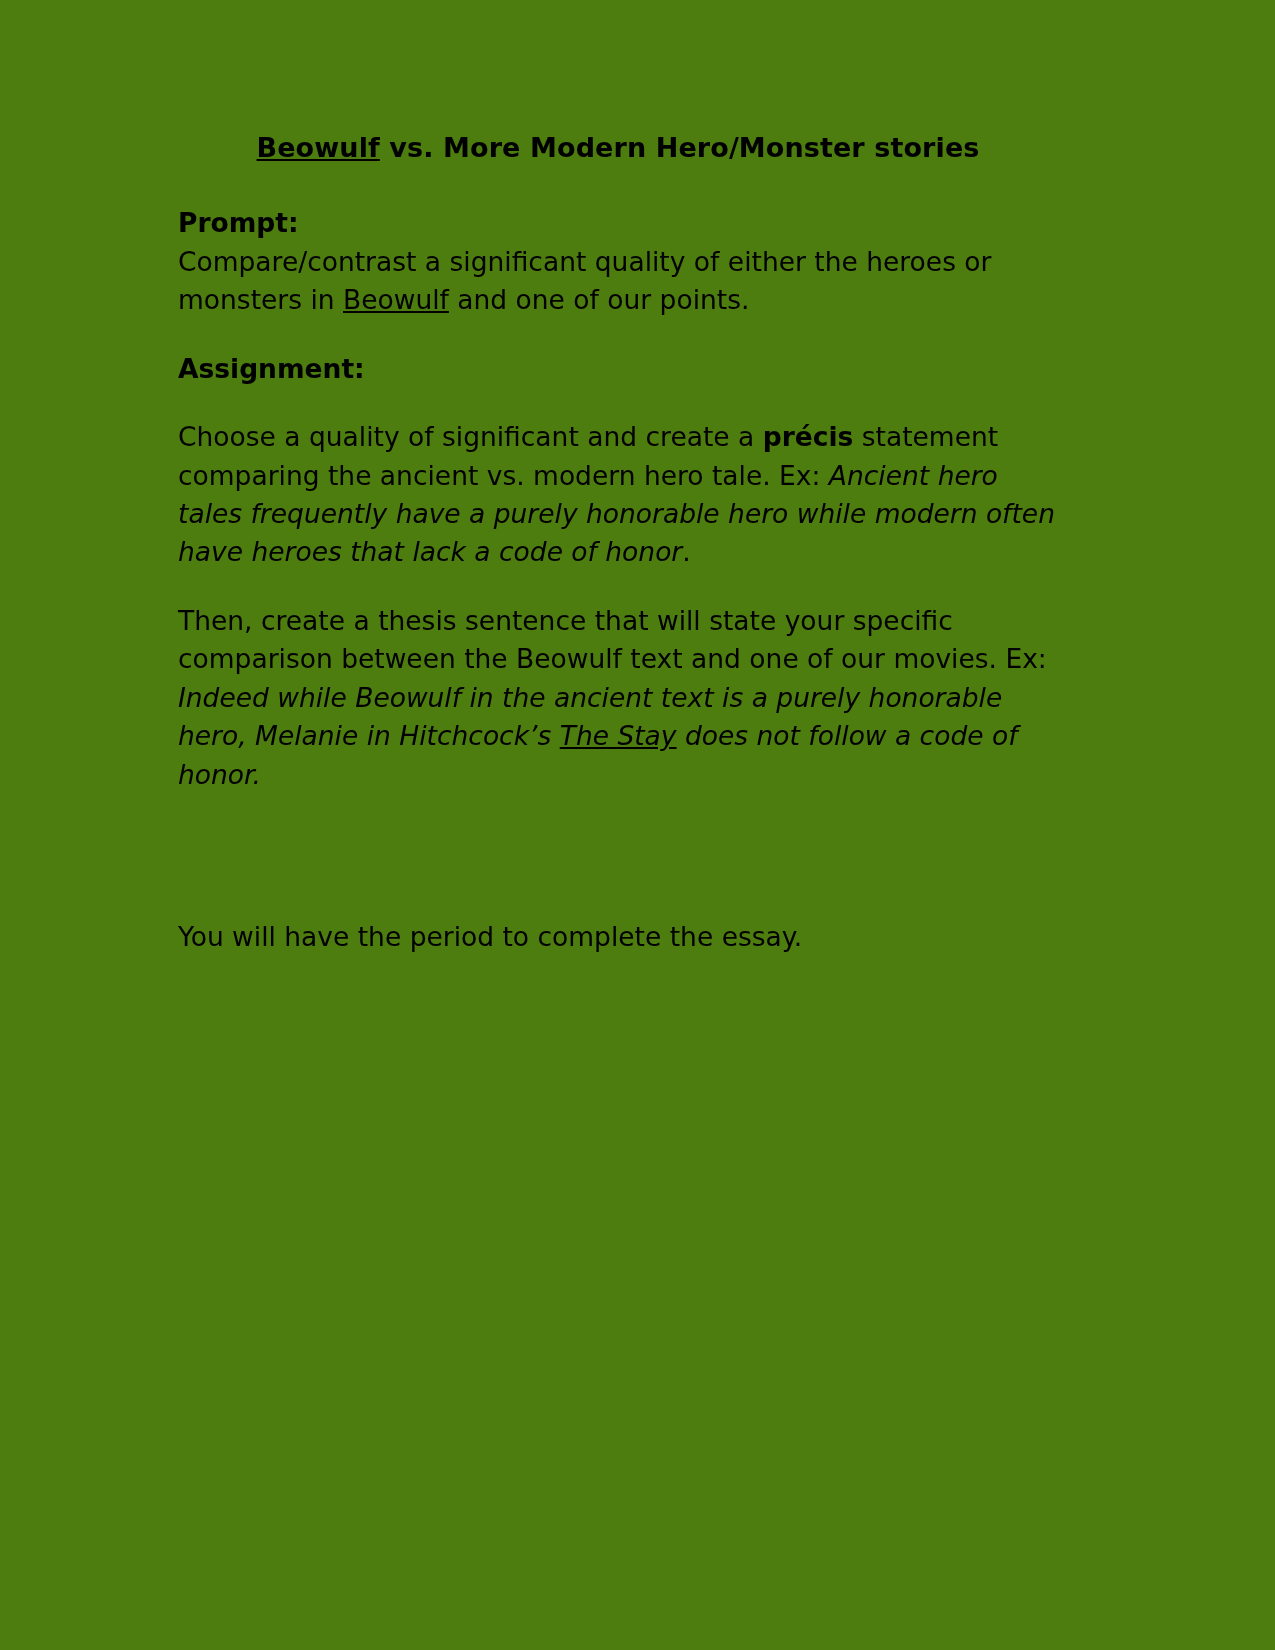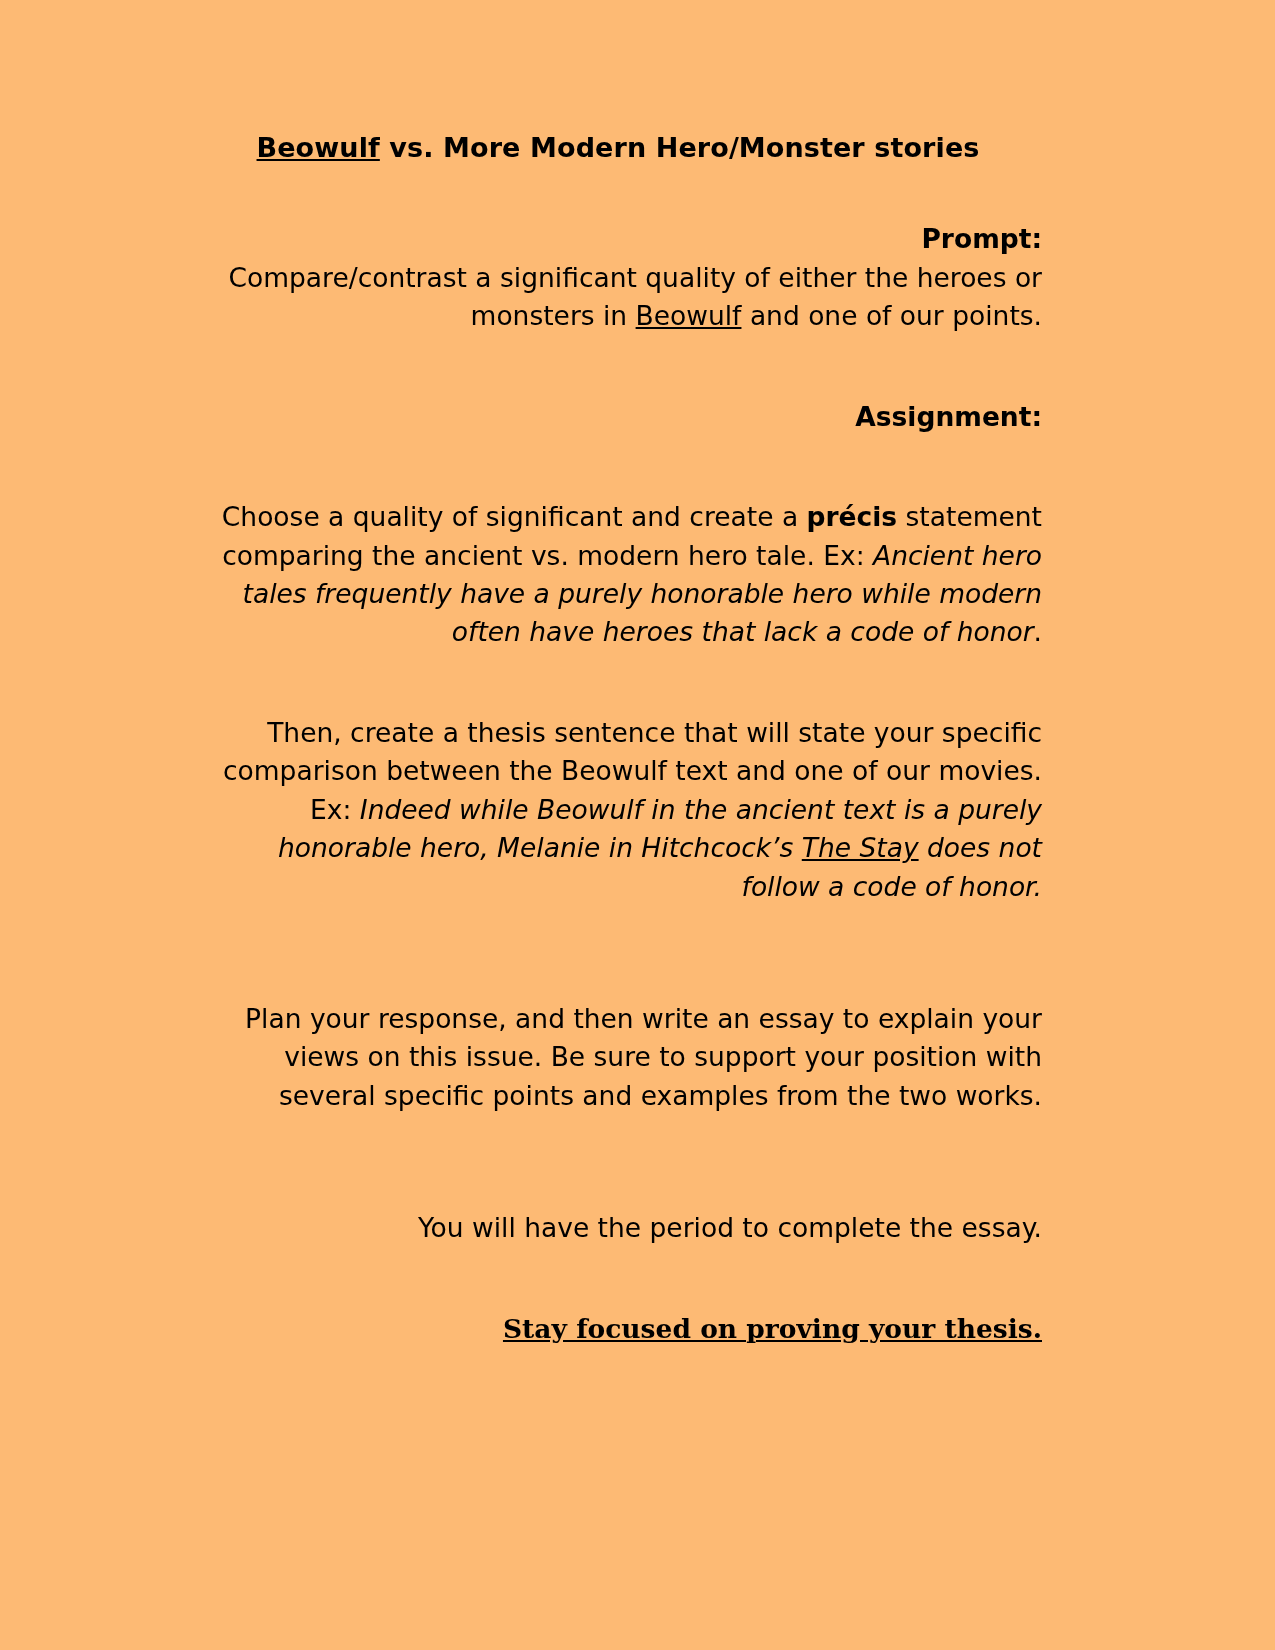--- a/index.html
+++ b/index.html
@@ -14,21 +14,21 @@
     color: #000000;
     position: relative;
     overflow: hidden;
   }
   .page {
     position: absolute;
     top: 0;
     left: 0;
     width: 1275px;
     height: 1650px;
-    background: #fdba74;
+    background: #4d7c0f;
   }
   .content {
     position: absolute;
     left: 178px;
     top: 130px;
     width: 880px;
   }
   .doc-title {
     font-size: 27px;
     font-weight: bold;
@@ -45,22 +45,22 @@
   }
   .blank-sm {
     height: 30px;
   }
   .blank-lg {
     height: 62px;
   }
   p.para {
     font-size: 26.5px;
     line-height: 1.45;
-    margin: 16px;
-    text-align: right;
+    margin: 0;
+    text-align: left;
     letter-spacing: 0.0px;
   }
   .lbl {
     font-weight: bold;
   }
   .u {
     text-decoration: underline;
   }
   .ital {
     font-style: italic;
@@ -94,24 +94,22 @@
     <div class="blank-sm"></div>
 
     <p class="para"><span>Choose a quality of significant and create a </span><span class="bold">précis</span><span> statement comparing the ancient vs. modern hero tale.  Ex: </span><span class="ital">Ancient hero tales frequently have a purely honorable hero while modern often have heroes that lack a code of honor</span><span>.</span></p>
 
     <div class="blank-sm"></div>
 
     <p class="para"><span>Then, create a thesis sentence that will state your specific comparison between the Beowulf text and one of our movies. Ex:  </span><span class="ital">Indeed while Beowulf in the ancient text is a purely honorable hero, Melanie in Hitchcock’s </span><span class="ital u">The Stay</span><span class="ital"> does not follow a code of honor.</span></p>
 
     <div class="blank-lg"></div>
 
-    <p class="para">Plan your response, and then write an essay to explain your views on this issue. Be sure to support your position with several specific points and examples from the two works.</p>
 
     <div class="blank-lg"></div>
 
     <p class="para">You will have the period to complete the essay.</p>
 
     <div class="blank-sm"></div>
 
-    <p class="para serif-bold-u">Stay focused on proving your thesis.</p>
 
   </div>
 </div>
 
 </body></html>

